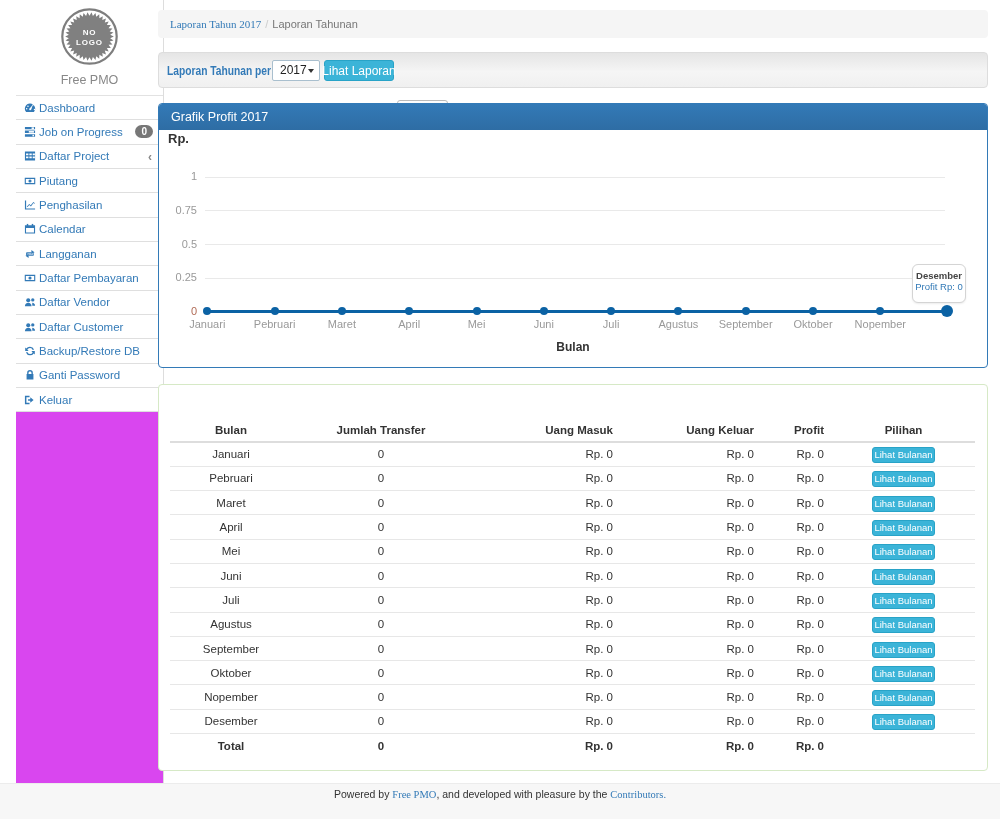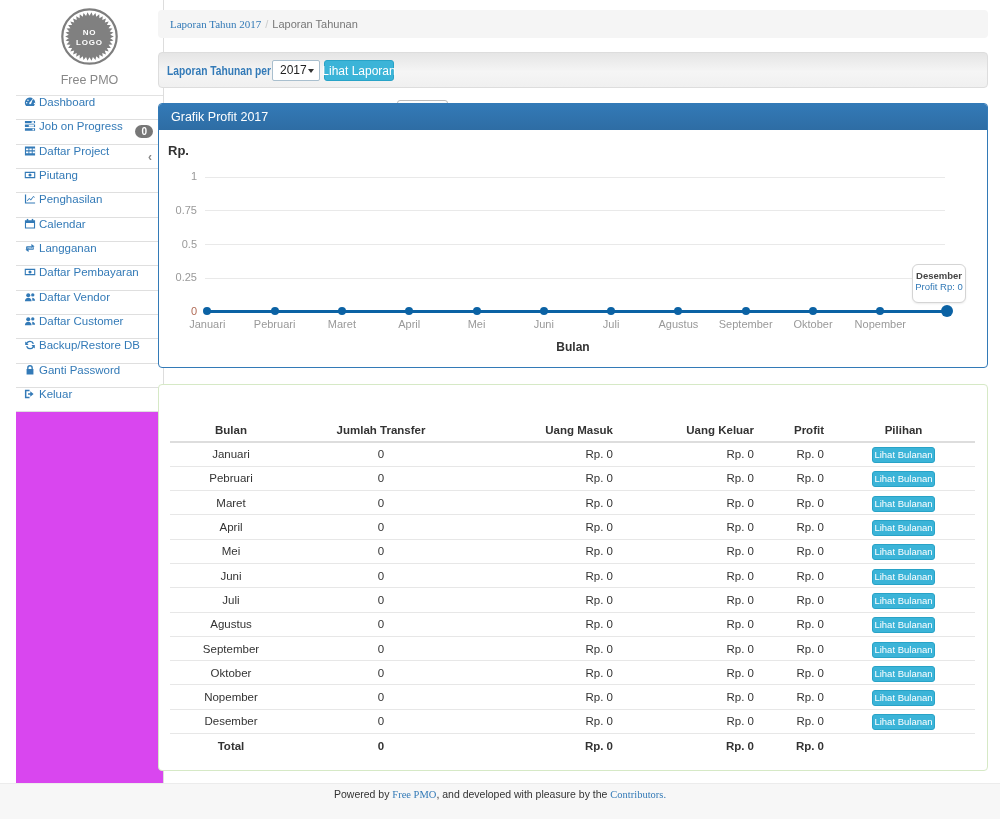--- a/index.html
+++ b/index.html
@@ -6,42 +6,42 @@
 html,body { width:1000px; height:819px; }
 body { font-family:"Liberation Sans", sans-serif; background:#fff; position:relative; font-size:13px; color:#333; }
 a { text-decoration:none;font-family:Liberation Serif, serif; }
 
 
 #sidebar { position:absolute; left:16px; top:0; width:148px; height:783px; background:#d946ef; border-right:1px solid #ddd; }
 #logoblk { height:96px; background:#fff; border-bottom:1px solid #e2e2e2; text-align:center; padding-top:7px; overflow:hidden; }
 #sealwrap { margin:0 auto; width:59px; height:59px; }
 #freepmo { margin-top:7px; font-size:12.5px; color:#888; }
 #menu { background:#fff; }
-.mi { height:24.35px; border-bottom:1px solid #dfdfdf; display:flex; align-items:flex-start; padding-left:8px; position:relative; color:#337ab7; font-size:11.5px; }
+.mi { height:24.35px; border-bottom:1px solid #dfdfdf; display:flex; align-items:center; padding-left:8px; position:relative; color:#337ab7; font-size:11.5px; }
 .mi .ic { width:12px; height:12px; margin-right:3px; flex:none; display:flex; align-items:center; }
 .badge0 { position:absolute; right:10px; top:5px; background:#777; color:#fff; font-size:10px; font-weight:bold; border-radius:8px; padding:1px 6px; line-height:11px; }
 .chev { position:absolute; right:11px; top:5px; color:#888; font-size:12px; font-weight:bold; }
 
 
 .crumb { position:absolute; left:158px; top:10px; width:830px; height:28px; background:#f5f5f5; border-radius:4px; line-height:28px; padding-left:12px; font-size:11px; color:#777; }
 .crumb a { color:#337ab7; }
 .crumb .sep { color:#ccc; padding:0 4px; }
 
 .toolbar { position:absolute; left:158px; top:52px; width:830px; height:36px; border-radius:4px; border:1px solid #ddd; background:linear-gradient(to bottom,#e5e5e5 0%,#f5f5f5 55%,#f0f0f0 100%); }
 .toolbar .lbl { position:absolute; left:8px; top:11px; color:#337ab7; font-weight:bold; font-size:12.5px; white-space:nowrap; transform:scaleX(0.82); transform-origin:0 50%; }
 .sel { position:absolute; left:113px; top:7px; width:48px; height:21px; background:#fff; border:1px solid #a9bfce; border-radius:2px; font-size:12px; color:#222; line-height:19px; padding-left:7px; }
 .sel:after { content:""; position:absolute; right:5px; top:8px; border-left:3.5px solid transparent; border-right:3.5px solid transparent; border-top:4.5px solid #333; }
 .btn { position:absolute; top:7px; height:21px; border-radius:3px; font-size:12px; display:flex; align-items:center; justify-content:center; white-space:nowrap; }
 .btn-info { left:165px; background:#3bb4d8; border:1px solid #28a3c7; color:#fff; width:70px; }
 .btn-def { left:238px; background:linear-gradient(to bottom,#fefefe,#eee); border:1px solid #bbb; color:#333; width:51px;margin-top:40px; }
 
 
 .panel1 { position:absolute; left:158px; top:103px; width:830px; height:265px; border:1px solid #337ab7; border-radius:4px; background:#fff; }
 .p1head { height:26px; background:linear-gradient(to bottom,#337ab7,#2e6da4); color:#fff; font-size:12.5px; line-height:26px; padding-left:12px; border-radius:3px 3px 0 0; }
-.rp { position:absolute; left:9px; top:39px; font-weight:bold; font-size:13px; color:#333; }
+.rp { position:absolute; left:9px; top:27px; font-weight:bold; font-size:13px; color:#333; }
 .ylab { position:absolute; width:38px; text-align:right; font-size:11px; color:#999; }
 .grid { position:absolute; left:46px; width:740px; height:1px; background:#e9e9e9; }
 .dline { position:absolute; left:47px; top:205.5px; width:741px; height:3px; background:#0b62a4; }
 .pt { position:absolute; width:8px; height:8px; border-radius:50%; background:#0b62a4; top:203px; }
 .bigpt { position:absolute; width:12px; height:12px; border-radius:50%; background:#0b62a4; top:201px; left:782px; }
 .xlab { position:absolute; top:214px; width:70px; text-align:center; font-size:11px; color:#999; }
 .bulan { position:absolute; left:374px; top:236px; width:80px; text-align:center; font-weight:bold; font-size:12px; color:#333; }
 .tip { position:absolute; left:753px; top:160px; width:54px; height:39px; background:#fff; border:1px solid #d4d4d4; border-radius:6px; text-align:center; font-size:9.5px; box-shadow:0 1px 2px rgba(0,0,0,.08); }
 .tip b { display:block; margin-top:5px; color:#444; font-size:9.5px; }
 .tip span { color:#337ab7; }

